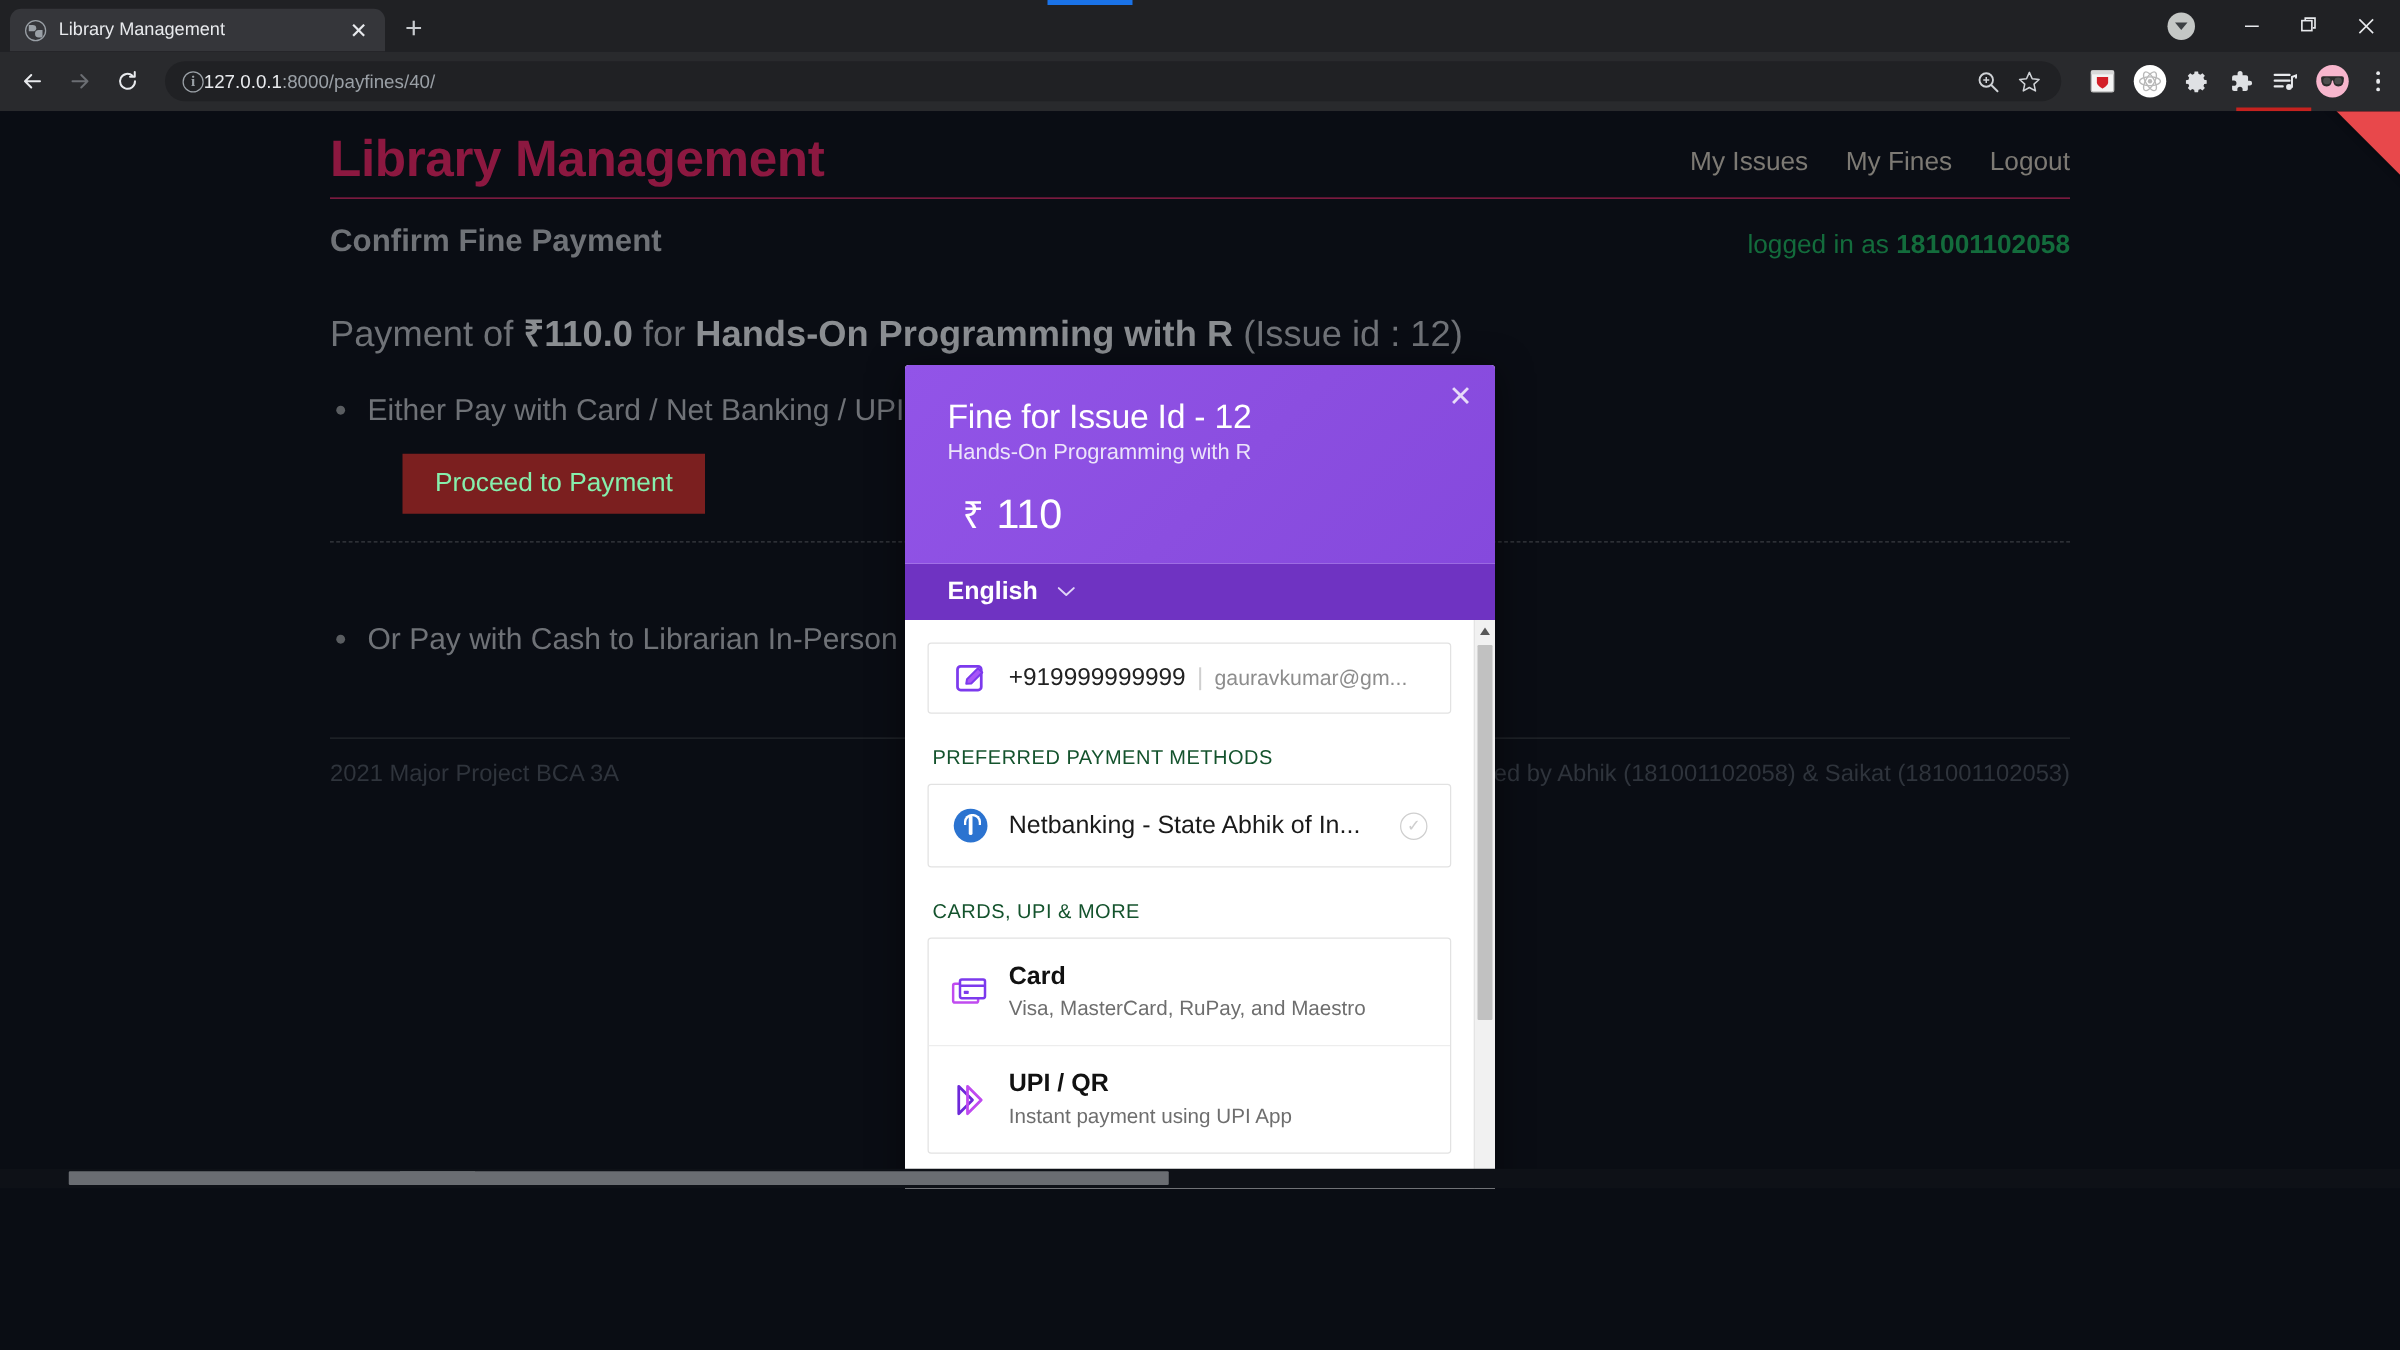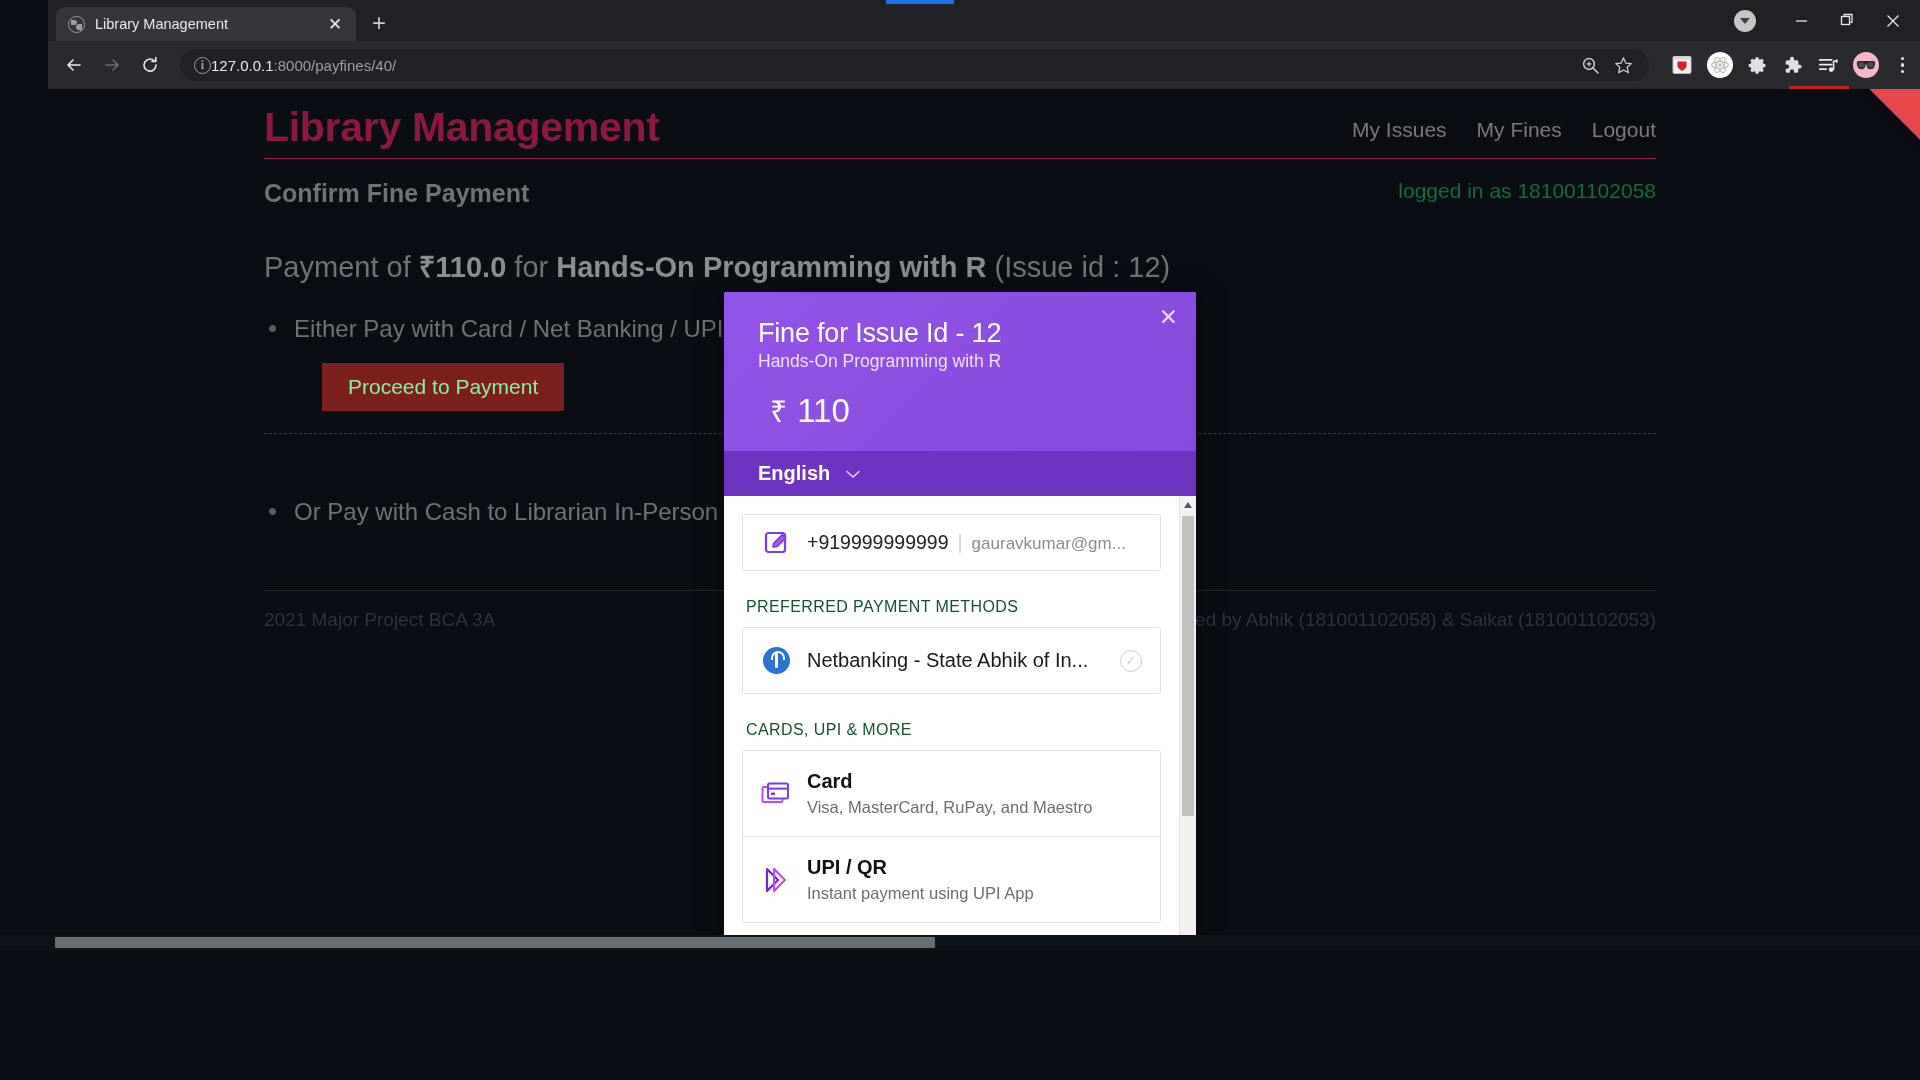--- a/index.html
+++ b/index.html
@@ -4,21 +4,21 @@
 <style>
   * { box-sizing: border-box; margin: 0; padding: 0; }
   html, body {
     width: 1920px; height: 1080px;
     overflow: hidden;
     background: #0a0d14;
     font-family: "Liberation Sans", sans-serif;
   }
 
   
-  .browser { width: 1920px; height: 951px; position: relative; background:#0a0d14;padding-left:48px; }
+  .browser { width: 1920px; height: 951px; position: relative; background:#0a0d14; }
 
   .tabstrip {
     height: 41px; background: #202124; display: flex; align-items: flex-end;
     position: relative; padding-left: 8px;
   }
   .tab {
     display: flex; align-items: center; gap: 10px;
     height: 34px; width: 300px; padding: 0 12px;
     background: #35363a; border-radius: 9px 9px 0 0;
     position: relative;
@@ -100,26 +100,26 @@
   .site-header {
     padding-top: 16px; padding-bottom: 8px;
     display:flex; align-items: flex-end; justify-content: space-between;
     border-bottom: 1.5px solid #a01f4e;
   }
   .brand { font-size: 41px; font-weight: bold; color:#8c1840; letter-spacing: -0.3px; line-height:1.1; }
   .navlinks { display:flex; gap: 30px; padding-bottom: 8px; }
   .navlinks a { color:#7d7a74; font-size: 21px; text-decoration:none; cursor:pointer; }
 
   .subhead-row {
-    display:flex; align-items:flex-start; justify-content:space-between;
+    display:flex; align-items:flex-end; justify-content:space-between;
     padding-top: 20px;
   }
   .subtitle { font-size: 25px; font-weight:bold; color:#6f7277; }
   .logged-in { font-size: 21px; color:#136c3c; }
-  .logged-in b { font-weight: normal; }
+  .logged-in b { font-weight: bold; }
 
   .pay-line { font-size: 29px; color:#6f7277; padding-top: 38px; white-space:nowrap; }
   .pay-line b { color:#8a8d91; font-weight: bold; }
 
   ul.opts { list-style:none; padding-top: 30px; }
   ul.opts li { position: relative; padding-left: 30px; font-size: 24px; color:#6f7277; }
   ul.opts li::before {
     content:"•"; position:absolute; left: 4px; top:-2px; font-size: 26px; color:#5a5d61;
   }
   .proceed-btn {

